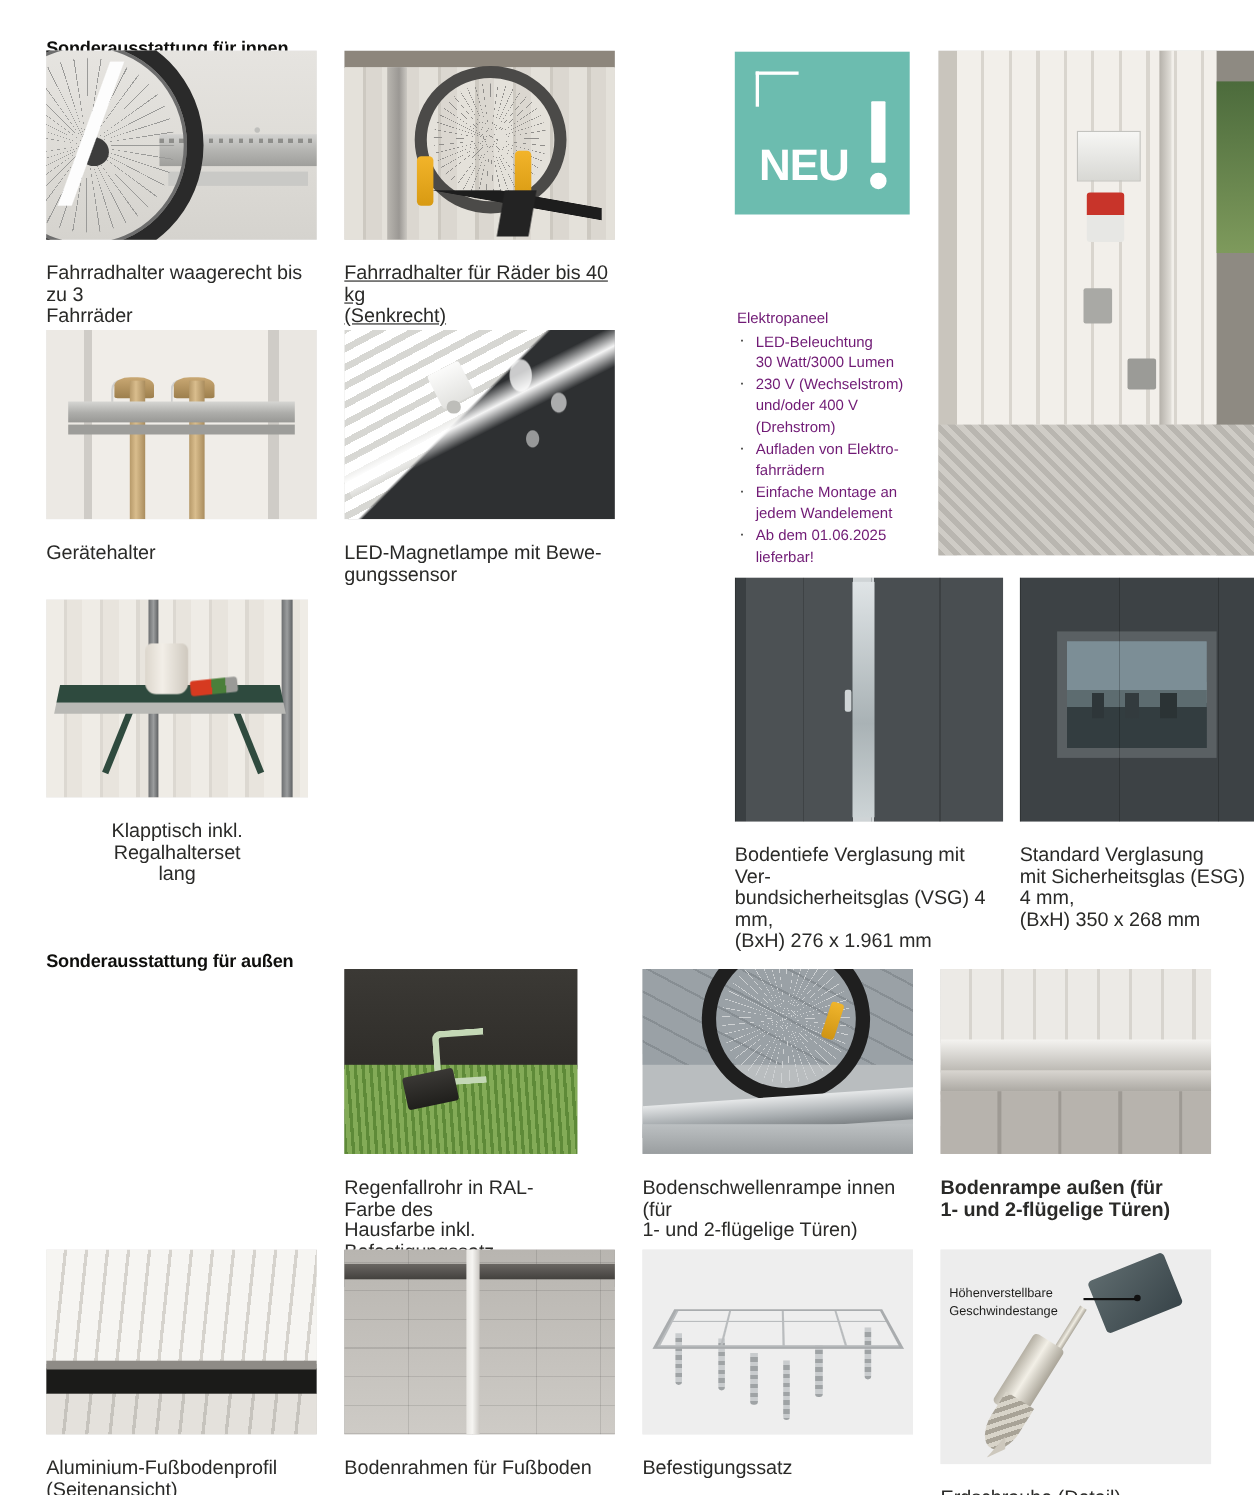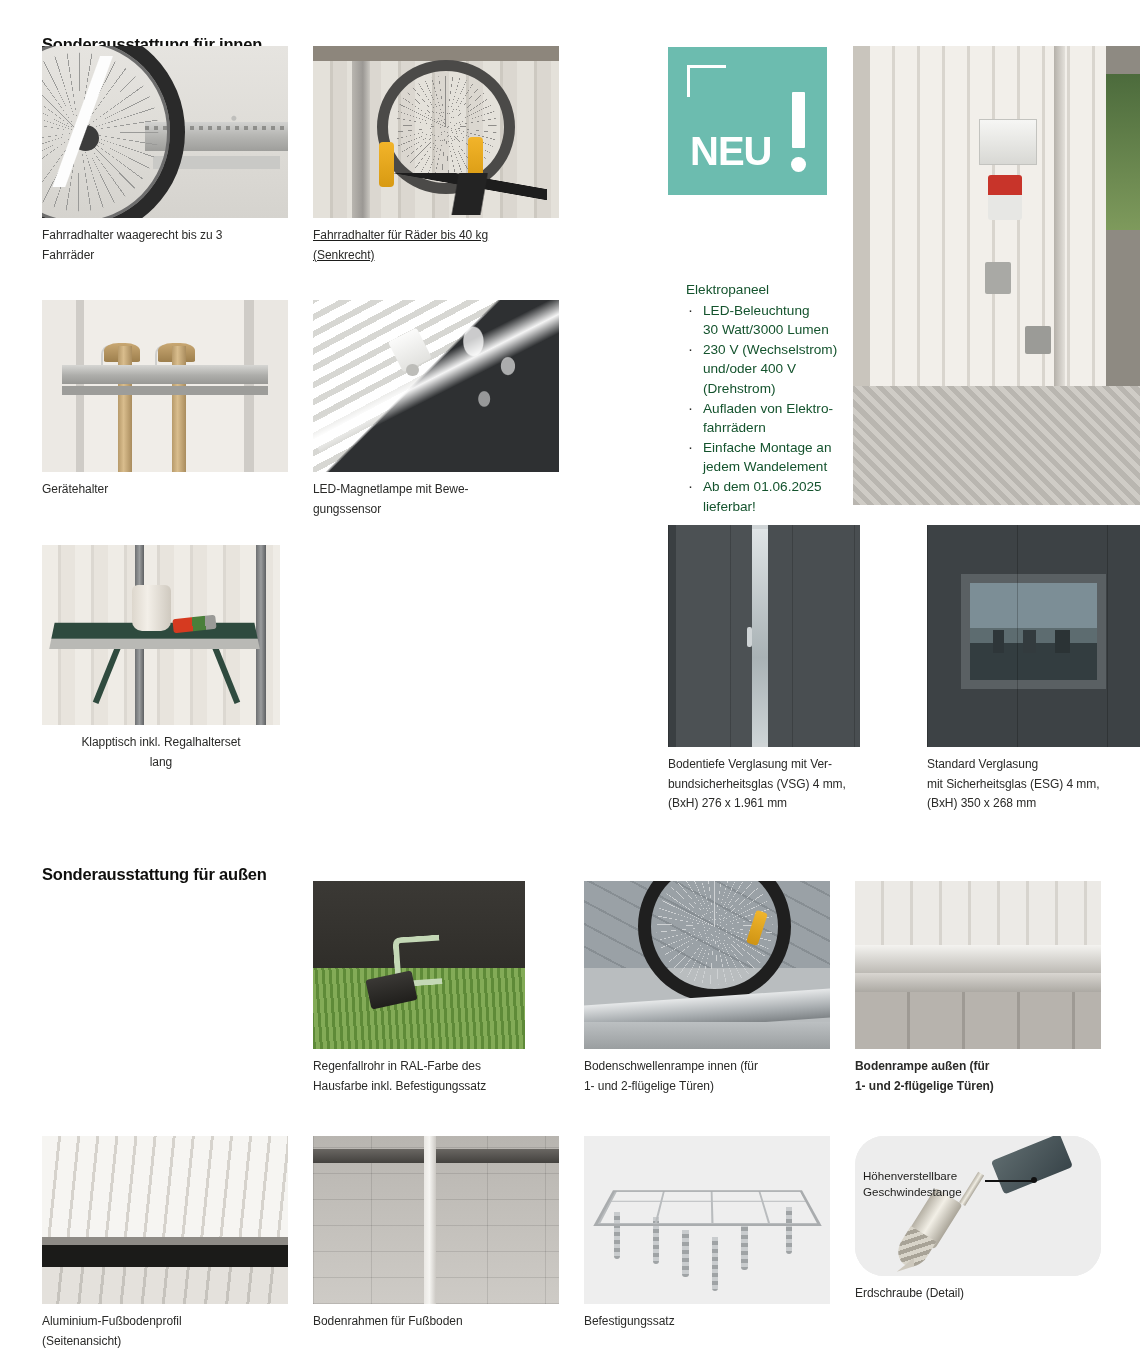--- a/index.html
+++ b/index.html
@@ -25,22 +25,22 @@
   #heading-outer { left: 42px; top: 851px; }
 
   .card { position: absolute; }
   .card .photo {
     width: 100%;
     background: #e9e9e9;
     overflow: hidden;
     position: relative;
   }
   .card .caption {
-    margin-top: 8px;
-    font-size: 12px;
+    margin-top: 21px;
+    font-size: 18px;
     line-height: 19.5px;
     color: #2a2a28;
     white-space: pre-line;
     letter-spacing: -0.05px;
   }
 
   
   #neu-badge {
     position: absolute;
     left: 668px; top: 47px;
@@ -78,22 +78,21 @@
     width: 15px; height: 15px; border-radius: 50%; background: #fff;
   }
 
   
   #elektro-block {
     position: absolute;
     left: 670px; top: 280px;
     width: 185px;
     font-size: 13.6px;
     line-height: 19.6px;
-    color: #14532d;
-    margin-left: 16px;
+    color: #701a75;
   }
   #elektro-block .lead { margin-bottom: 1px; }
   #elektro-block ul { list-style: none; margin: 0; padding: 0; }
   #elektro-block li {
     position: relative;
     padding-left: 17px;
     white-space: pre-line;
   }
   #elektro-block li::before {
     content: "\00b7";
@@ -664,21 +663,21 @@
           <div class="outside"></div>
         <div class="panelbox"></div>
           <div class="socketred"></div>
         <div class="socketgrey"></div>
           <div class="socketgrey2"></div>
         <div class="floor"></div>
       </div>
     </div>
   </div>
 
-  <div class="card" style="left:668px; top:525px; width:192px;">
+  <div class="card" style="left:668px; top:525px; width:244px;">
     <div class="photo" style="height:222px;">
       <div class="ph art-vsg">
         <div class="seams"></div>
           <div class="glass"></div>
           <div class="handle"></div>
       </div>
     </div>
     <div class="caption">Bodentiefe Verglasung mit Ver-
 bundsicherheitsglas (VSG) 4 mm,
 (BxH) 276 x 1.961 mm</div>
@@ -775,21 +774,21 @@
         <div class="pile p4"></div>
           <div class="pile p5"></div>
           <div class="pile p6"></div>
         <div class="grid"></div>
       </div>
     </div>
     <div class="caption">Befestigungssatz</div>
   </div>
 
   <div class="card" style="left:855px; top:1136px; width:246px;">
-    <div class="photo" style="height:140px;border-radius:29px;">
+    <div class="photo" style="height:195px;">
       <div class="ph art-earthscrew">
         <div class="blade"></div>
           <div class="rod"></div>
         <div class="body"></div>
           <div class="helix"></div>
           <div class="tip"></div>
       </div>
       <div class="callout" style="left:8px; top:32px; width:120px;">Höhenverstellbare
 Geschwindestange</div>
       <div class="callout-line" style="left:130px; top:44px; width:48px;"></div>

